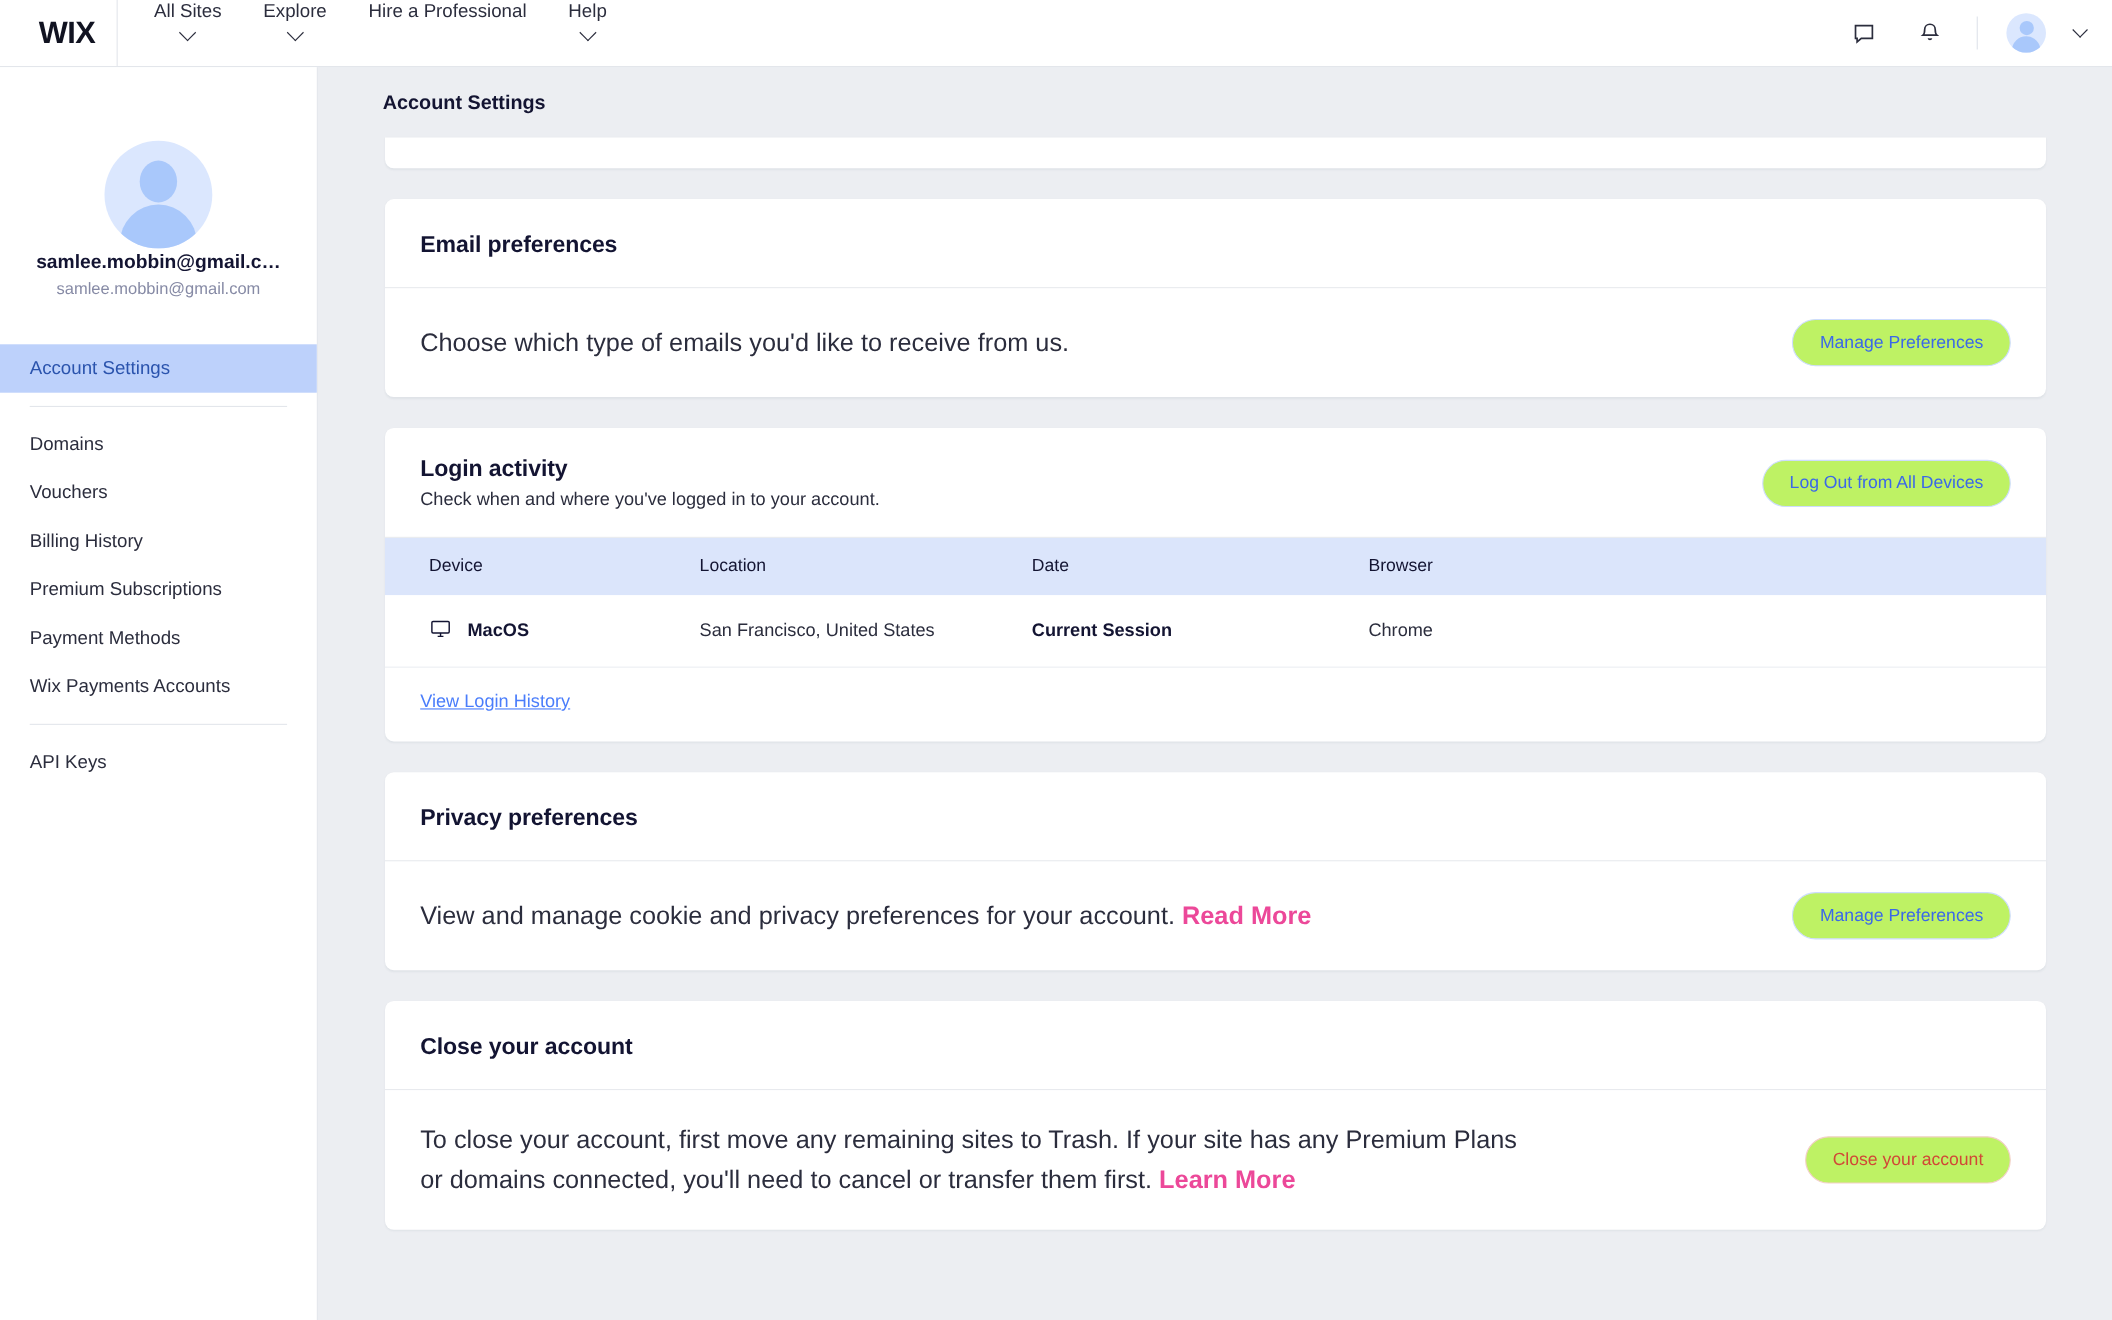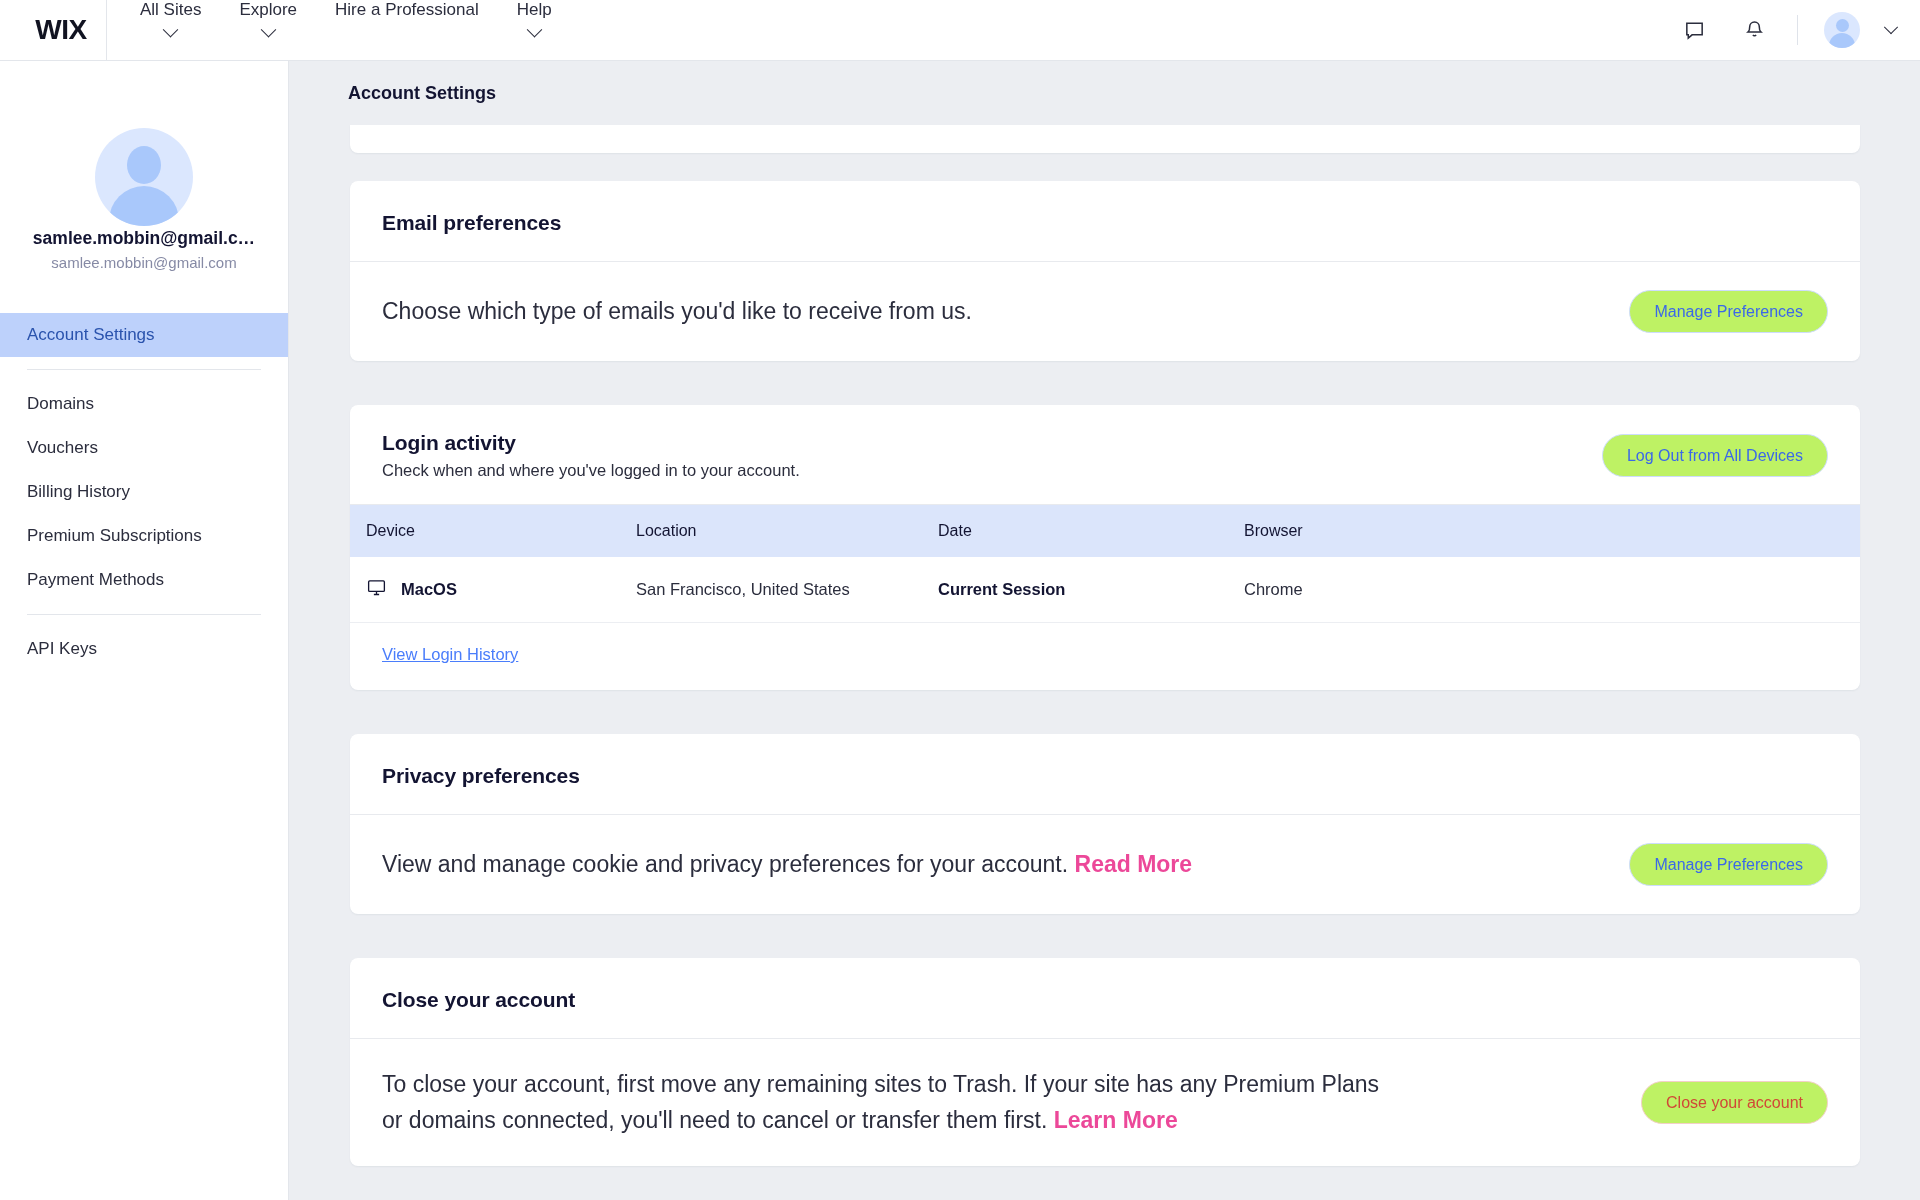--- a/index.html
+++ b/index.html
@@ -175,21 +175,21 @@
   }
   .scroll-region {
     position: relative;
     height: 1075px;
     padding: 0 60px 0 60px;
   }
   .card {
     background: #ffffff;
     border-radius: 8px;
     box-shadow: 0 1px 2px rgba(22,45,61,.06);
-    margin-bottom: 44px;
+    margin-bottom: 28px;
   }
   .card.clipped {
     height: 28px;
     border-radius: 0 0 8px 8px;
     margin-bottom: 28px;
   }
   .card-head {
     padding: 30px 32px 26px 32px;
     border-bottom: 1px solid #e8eaee;
   }
@@ -260,21 +260,21 @@
     color: #131432;
   }
   .tbl-row {
     display: flex;
     align-items: center;
     height: 66px;
     border-bottom: 1px solid #eceef2;
     font-size: 16.5px;
     color: #2b2d3d;
   }
-  .c-device { width: 286px; padding-left: 16px; display: flex; align-items: center; gap: 14px; }
+  .c-device { width: 286px; padding-left: 40px; display: flex; align-items: center; gap: 14px; }
   .c-loc    { width: 302px; }
   .c-date   { width: 306px; }
   .c-brow   { flex: 1; }
   .device-name { font-weight: 700; color: #131432; }
   .date-strong { font-weight: 700; color: #131432; }
   .tbl-foot {
     padding: 22px 32px 26px 32px;
   }
   .underline-link {
     color: #4a7dfb;
@@ -349,20 +349,23 @@
       <span>Vouchers</span>
     </div>
     <div class="nav-item">
       <span>Billing History</span>
     </div>
     <div class="nav-item">
       <span>Premium Subscriptions</span>
     </div>
     <div class="nav-item">
       <span>Payment Methods</span>
+    </div>
+    <div class="nav-item">
+      <span>Wix Payments Accounts</span>
     </div>
     <div class="nav-divider"></div>
     <div class="nav-item">
       <span>API Keys</span>
     </div>
   </div>
 </div>
 
 <div class="main">
   <div class="page-head">

